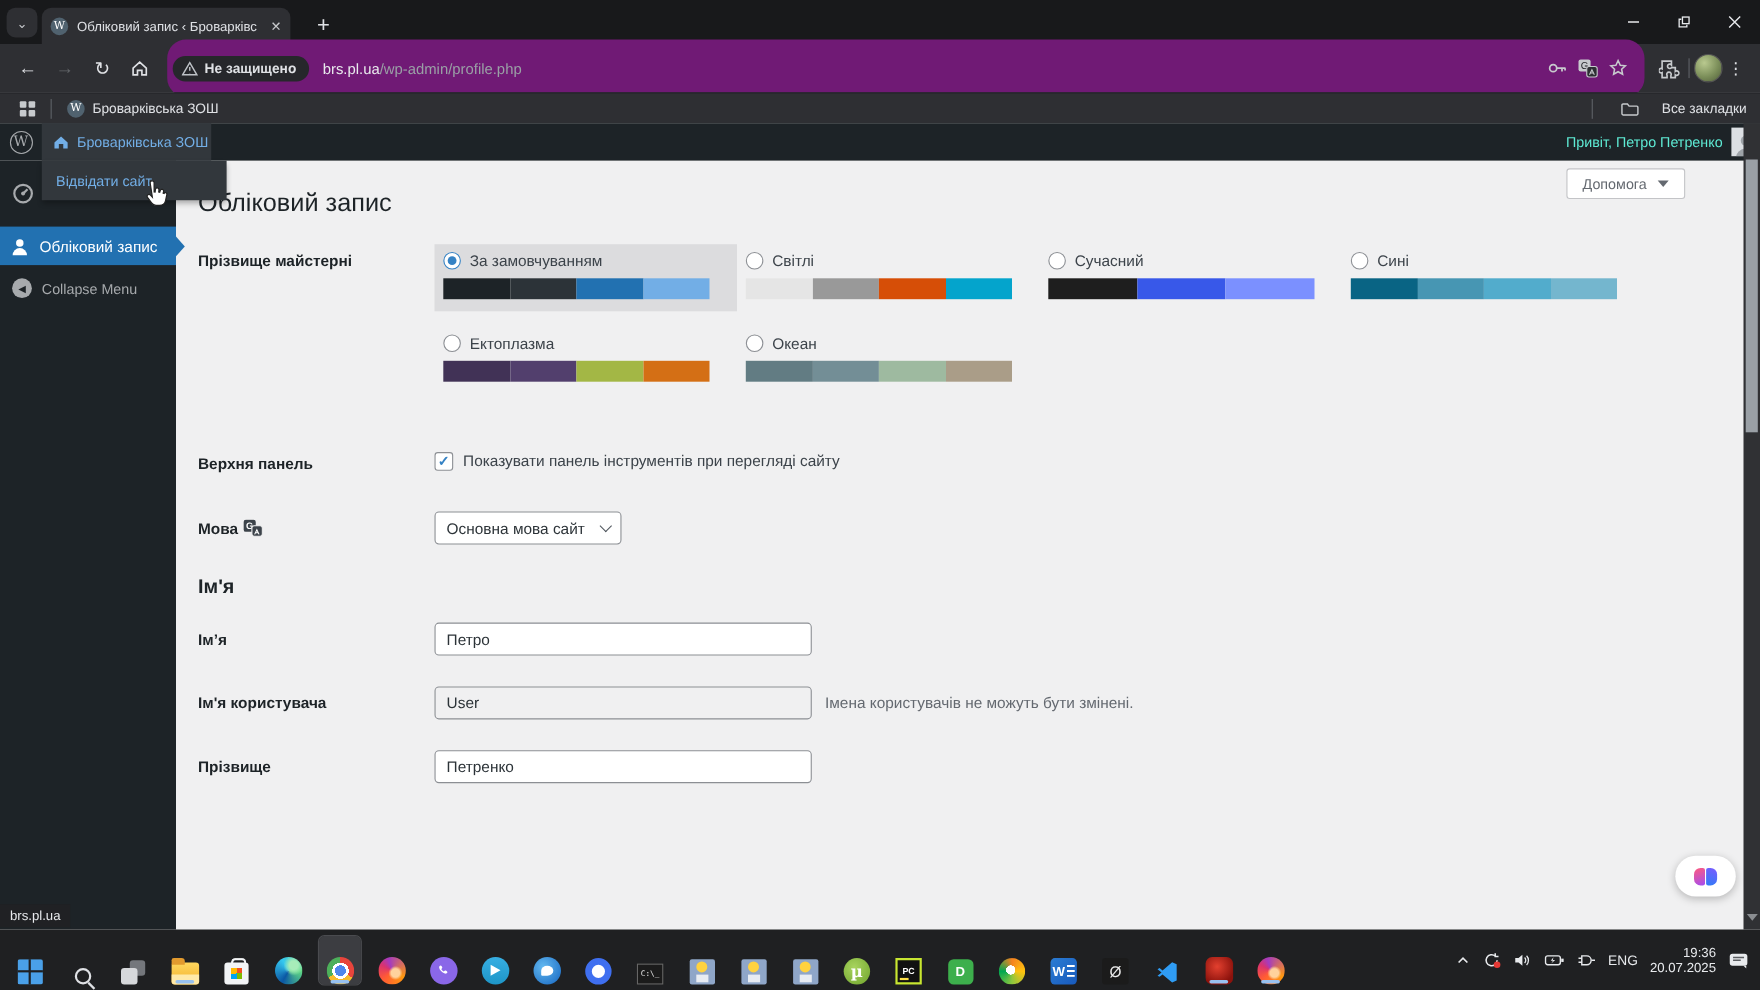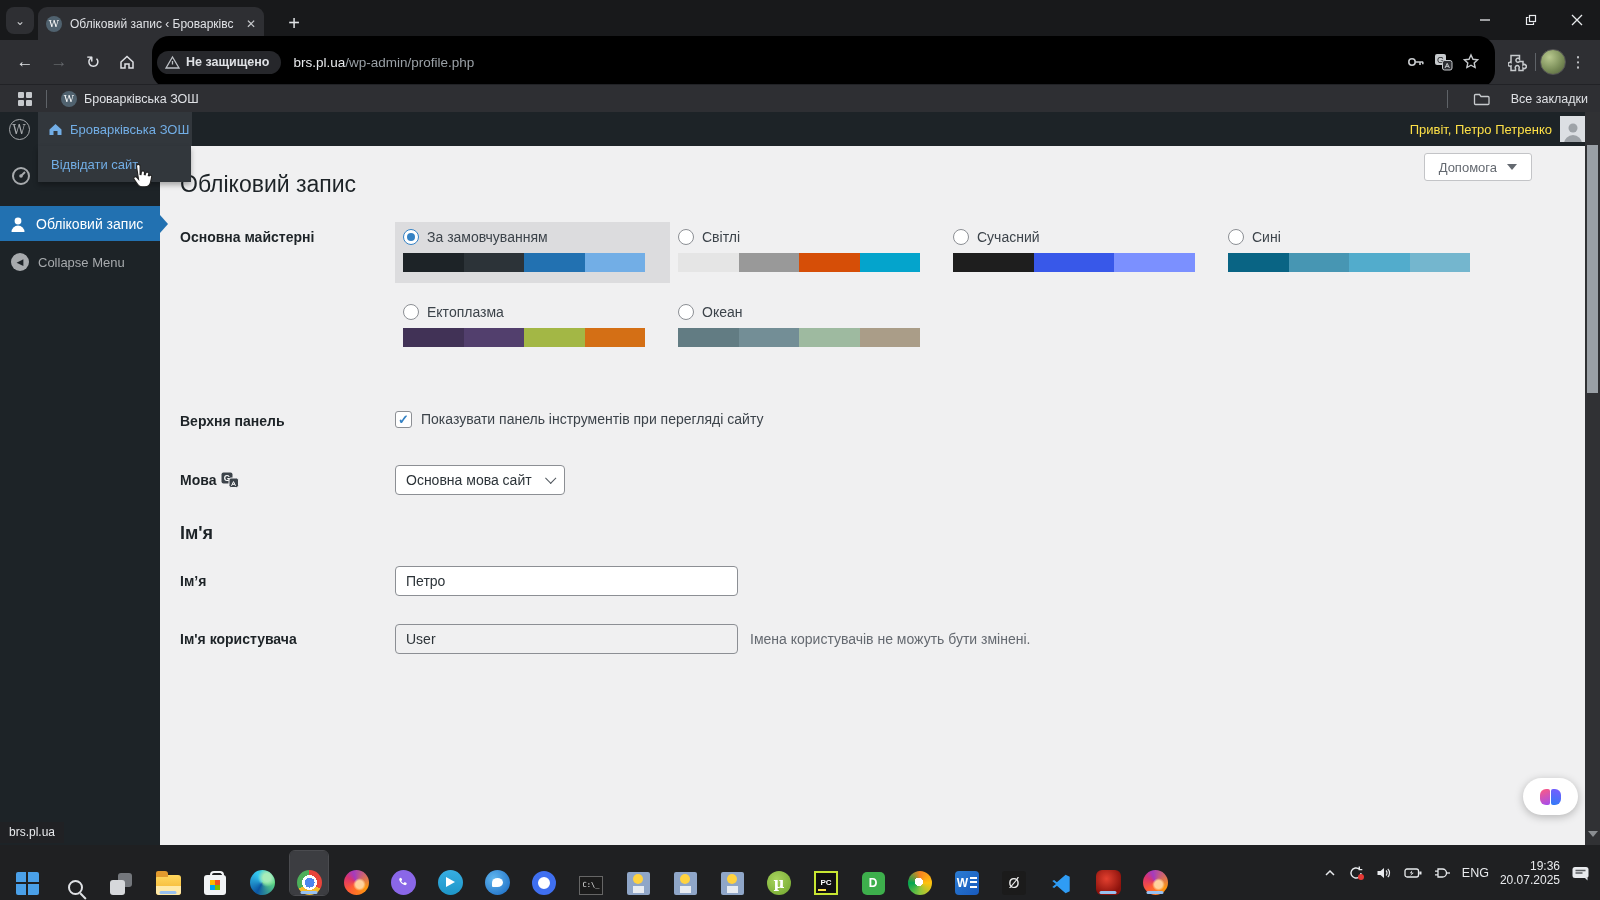--- a/index.html
+++ b/index.html
@@ -14,43 +14,43 @@
   .tab-title{flex:1;color:#dfe1e5;font-size:12px;white-space:nowrap;overflow:hidden}
   .tab-close{color:#c7c9cc;font-size:12px;flex:none}
   .newtab{position:absolute;left:280px;top:9px;width:28px;height:28px;color:#dfe1e5;font-size:20px;display:flex;align-items:center;justify-content:center;font-weight:400}
   .wincontrols{position:absolute;right:0;top:0;height:40px;display:flex;z-index:6}
   .winbtn{width:46px;height:40px;display:flex;align-items:center;justify-content:center;color:#e8eaed}
   .favicon-wp{width:16px;height:16px;border-radius:50%;background:#50626f;color:#fff;font-family:"DejaVu Serif",serif;font-size:10px;display:flex;align-items:center;justify-content:center;flex:none}
 
   .toolbar{position:absolute;left:0;top:40px;right:0;height:44px;background:#2e2f33;display:flex;align-items:center;padding:0 10px 0 8px;z-index:5}
   .navbtn{width:34px;height:34px;display:flex;align-items:center;justify-content:center;font-size:17px;color:#dfe1e5;border-radius:50%}
   .navbtn.dim{color:#63666a}
-  .addr{flex:1;height:52px;margin:0 8px;border-radius:17px;background:#000000;display:flex;align-items:center;padding:0 10px 0 5px;min-width:0}
+  .addr{flex:1;height:52px;margin:0 8px;border-radius:17px;background:#701a75;display:flex;align-items:center;padding:0 10px 0 5px;min-width:0}
   .warnbadge{display:flex;align-items:center;gap:6px;background:#26272b;border-radius:13px;padding:4px 12px 4px 8px;color:#dfe1e5;font-size:12.5px;font-weight:700;flex:none}
   .url{margin-left:12px;font-size:13.5px;color:#9aa0a6;white-space:nowrap;overflow:hidden;flex:1}
   .url b{color:#e8eaed;font-weight:400}
   .addr-ic{width:28px;height:28px;display:flex;align-items:center;justify-content:center;flex:none;color:#c7cacd}
   .tbsep{width:1px;height:18px;background:#5f6368;margin:0 4px;flex:none}
   .avatar-chrome{width:26px;height:26px;border-radius:50%;background:radial-gradient(circle at 35% 30%,#b9c98f,#7c8f5a 55%,#4e5c38);flex:none;border:1px solid #555}
   .kebab{color:#dfe1e5;font-size:15px;letter-spacing:0;width:24px;text-align:center}
 
   .bookmarks{position:absolute;left:0;top:84px;right:0;height:28px;background:#2e2f33;border-top:1px solid #212226;display:flex;align-items:center;padding:0 12px;z-index:5}
   .appsgrid{width:14px;height:14px;display:grid;grid-template-columns:6px 6px;grid-template-rows:6px 6px;gap:2px;margin:0 10px 0 6px}
   .appsgrid span{background:#c7cacd;border-radius:1px}
   .bm-item{display:flex;align-items:center;gap:7px;color:#dfe1e5;font-size:12.5px;margin-left:10px}
   .bm-right{margin-left:auto;display:flex;align-items:center;gap:21px;color:#dfe1e5;font-size:12.5px}
 
   
   .adminbar{position:absolute;left:0;top:112px;right:0;height:34px;background:#1d2327;display:flex;align-items:center;z-index:20;color:#f0f0f1}
   .ab-wp{width:38px;height:34px;display:flex;align-items:center;justify-content:center}
   .wp-ring{width:21px;height:21px;border-radius:50%;border:1.6px solid #a7aaad;color:#a7aaad;font-family:"DejaVu Serif",serif;font-size:13px;display:flex;align-items:center;justify-content:center}
   .ab-site{width:154px;height:34px;background:#32373c;display:flex;align-items:center;gap:7px;padding-left:10px;color:#72aee6;font-size:13px}
-  .ab-right{margin-left:auto;display:flex;align-items:center;gap:8px;padding-right:14px;font-size:13px;color:#fde047}
+  .ab-right{margin-left:auto;display:flex;align-items:center;gap:8px;font-size:13px;color:#5eead4}
   .ab-avatar{width:26px;height:26px;background:#dcdfe3;display:flex;align-items:flex-end;justify-content:center;overflow:hidden}
-  .dropdown{position:absolute;left:38px;top:146px;width:153px;height:36px;background:#32373c;z-index:30;display:flex;align-items:center;padding-left:13px;color:#72aee6;font-size:13px;box-shadow:0 3px 5px rgba(0,0,0,.3)}
+  .dropdown{position:absolute;left:38px;top:146px;width:168px;height:36px;background:#32373c;z-index:30;display:flex;align-items:center;padding-left:13px;color:#72aee6;font-size:13px;box-shadow:0 3px 5px rgba(0,0,0,.3)}
 
   
   .sidebar{position:absolute;left:0;top:146px;bottom:55px;width:160px;background:#1d2327;z-index:10}
   .sb-dash{position:absolute;left:11px;top:20px}
   .sb-profile{position:absolute;left:0;top:60px;width:160px;height:35px;background:#2271b1;color:#fff;font-size:14px;display:flex;align-items:center;gap:9px;padding-left:9px}
   .sb-profile::after{content:"";position:absolute;right:-8px;top:50%;transform:translateY(-50%);border:9px solid transparent;border-left:8px solid #2271b1;border-right:0}
   .sb-collapse{position:absolute;left:0;top:100px;width:160px;height:32px;color:#a7aaad;font-size:13px;display:flex;align-items:center;gap:9px;padding-left:11px}
   .collapse-circle{width:18px;height:18px;border-radius:50%;background:#a7aaad;color:#1d2327;display:flex;align-items:center;justify-content:center;font-size:9px}
 
   
@@ -295,21 +295,21 @@
 
 <div class="content">
   <div class="h1">Обліковий запис</div>
   <div class="help-btn">
     <span>Допомога</span>
       <span class="help-caret"></span>
   </div>
 
   <div class="form">
     <div class="frow row-colors">
-      <div class="flabel">Основна майстерні</div>
+      <div class="flabel">Прізвище майстерні</div>
       <div class="schemes" id="schemes">
           <div class="scheme selected">
             <div class="scheme-top">
               <span class="radio on"></span>
               <span>За замовчуванням</span>
             </div>
             <div class="swatches">
               <div style="background: rgb(29, 35, 39);"></div>
               <div style="background: rgb(44, 51, 56);"></div>
               <div style="background: rgb(34, 113, 177);"></div>
@@ -408,20 +408,24 @@
       <div class="flabel">Ім’я</div>
       <input class="tinput" readonly="" value="Петро" style="">
     </div>
 
     <div class="frow row-input">
       <div class="flabel">Ім'я користувача</div>
       <input class="tinput gray" readonly="" value="User" style="">
       <div class="fnote">Імена користувачів не можуть бути змінені.</div>
     </div>
 
+    <div class="frow row-input">
+      <div class="flabel">Прізвище</div>
+      <input class="tinput" readonly="" value="Петренко" style="">
+    </div>
   </div>
 </div>
 
 <div class="scrollbar">
   <div class="scroll-thumb"></div>
   <div class="scroll-down"></div>
 </div>
 
 <div class="brainpill">
   <span class="brain">

